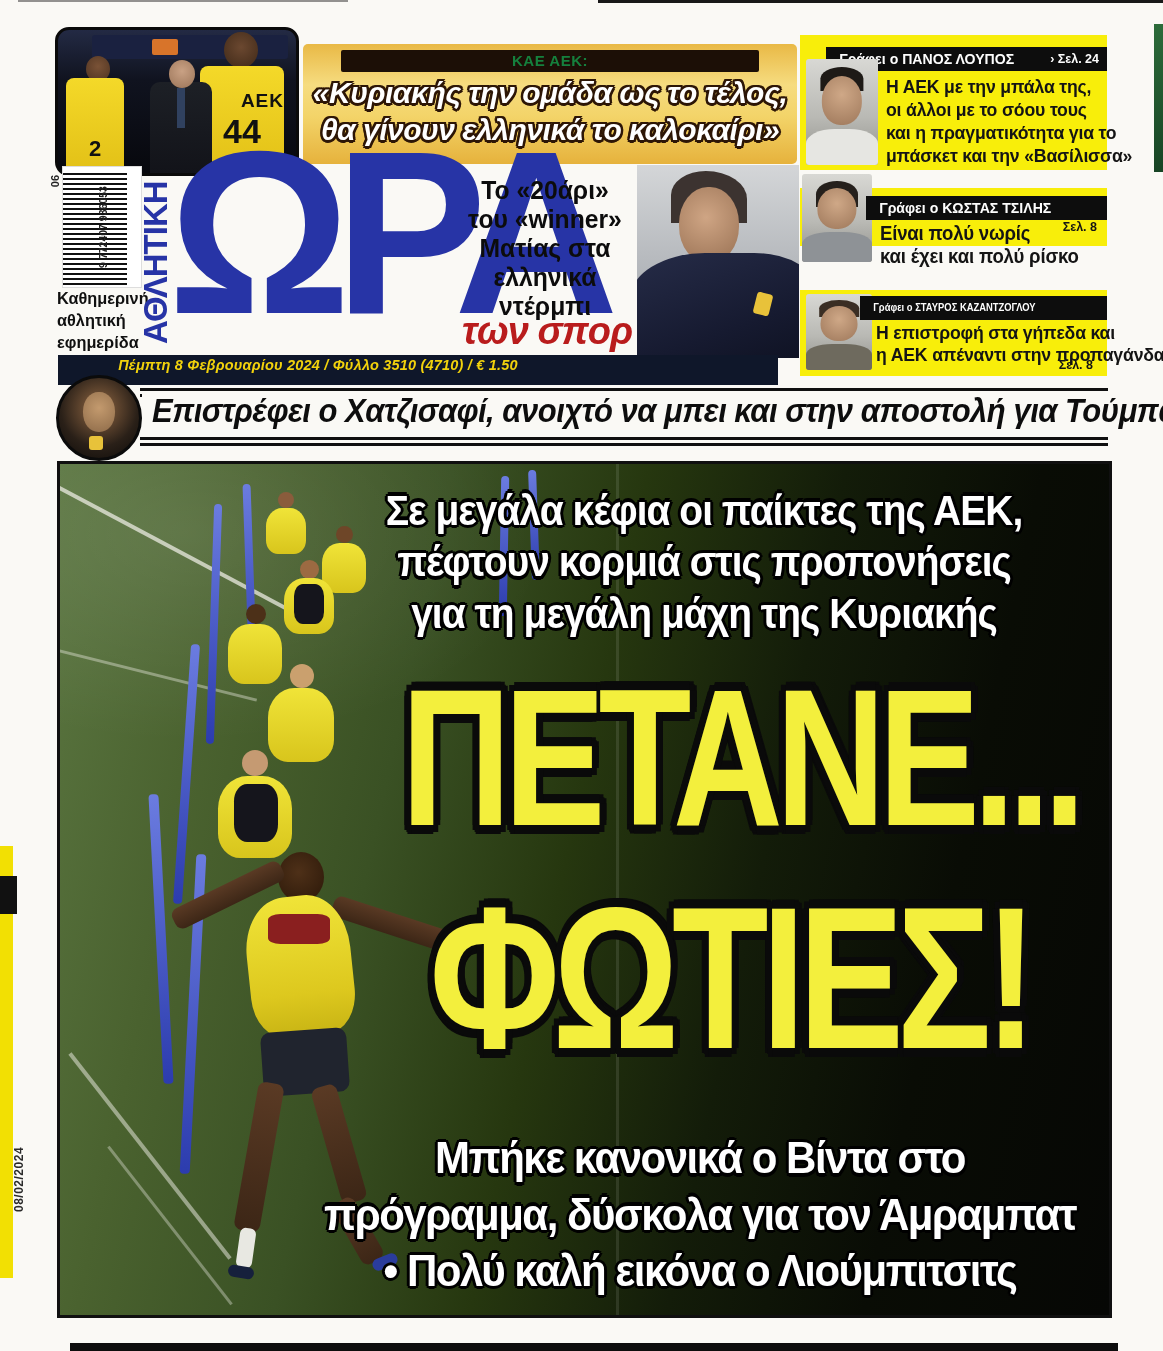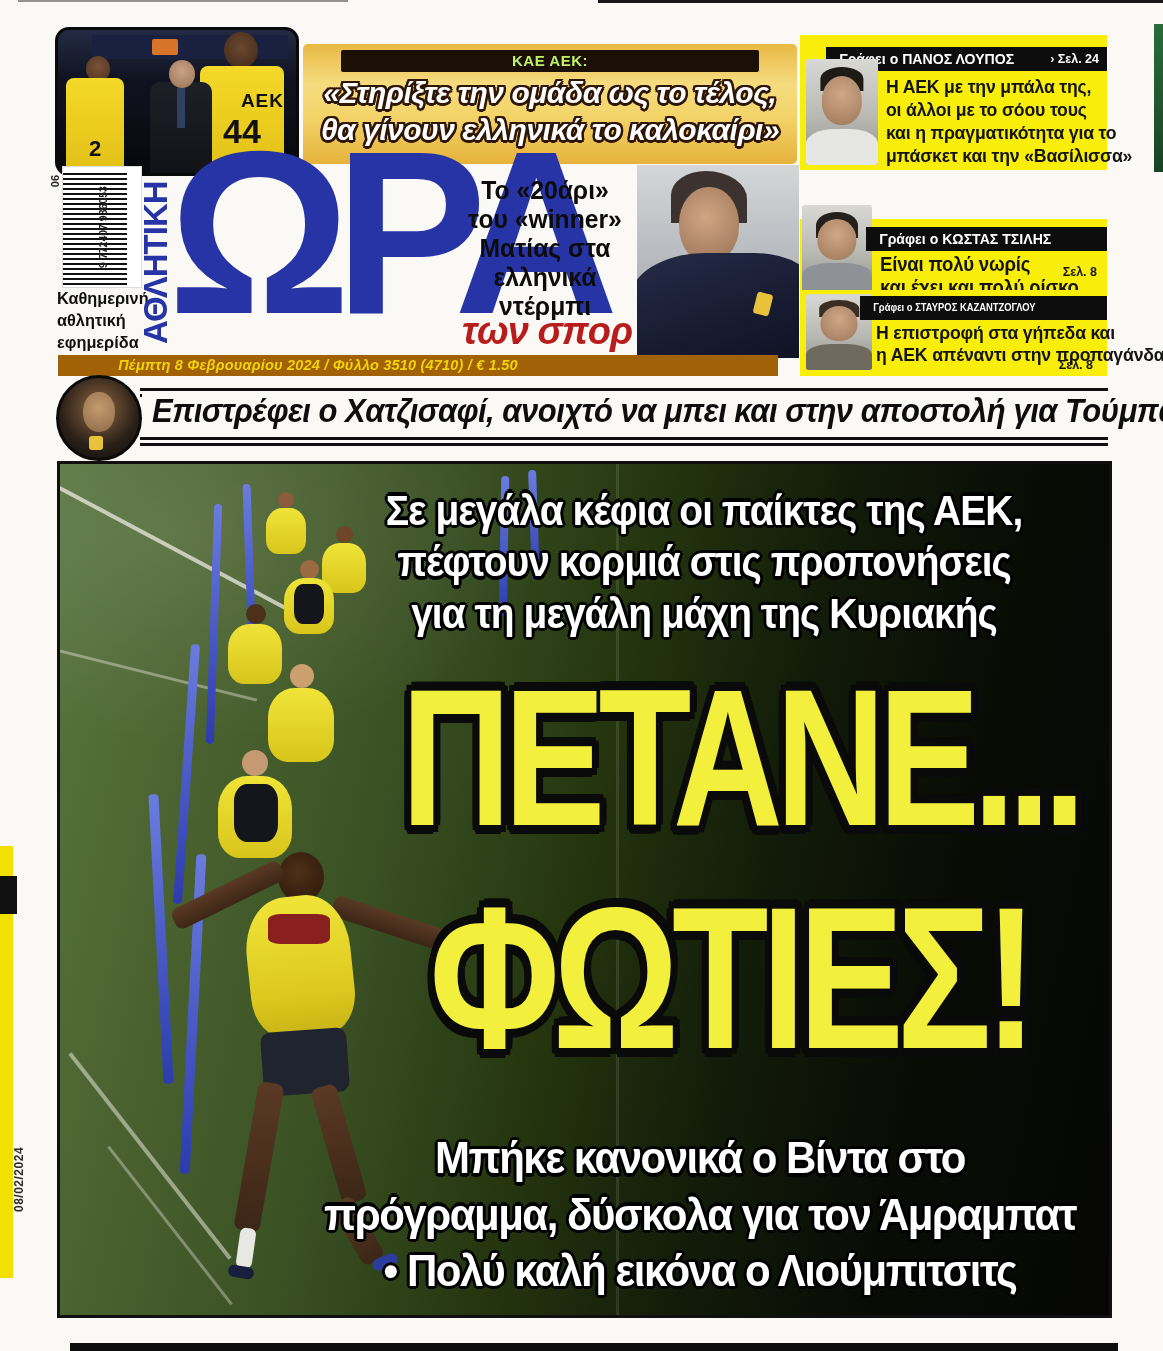--- a/index.html
+++ b/index.html
@@ -29,21 +29,21 @@
   .bball .coach{position:absolute;left:92px;top:52px;width:62px;height:92px;background:linear-gradient(180deg,#1d2026,#121319);
                 border-radius:10px 10px 0 0;}
   .bball .coach i{position:absolute;left:19px;top:-22px;width:26px;height:28px;border-radius:50%;
                   background:radial-gradient(circle at 50% 40%,#c9a184,#9a7458);}
   .bball .coach b{position:absolute;left:27px;top:6px;width:8px;height:40px;background:#30415f;}
 
   
   .gold{left:303px;top:44px;width:494px;height:120px;border-radius:5px;
         background:linear-gradient(180deg,#e9b945 0%,#f6dc80 34%,#f3d469 60%,#e6b23c 100%);}
   .gold .kbar{position:absolute;left:38px;top:6px;width:418px;height:22px;background:#1c0f06;border-radius:2px;
-              color:#bef264;font-size:15px;font-weight:900;text-align:center;line-height:22px;letter-spacing:.5px;}
+              color:#15803d;font-size:15px;font-weight:900;text-align:center;line-height:22px;letter-spacing:.5px;}
   .gold .quote{position:absolute;left:0;top:30px;width:100%;text-align:center;font-style:italic;font-weight:900;
                color:#fff;font-size:30px;line-height:37px;letter-spacing:-.5px;
                text-shadow:-2.5px 0 #2d1606,2.5px 0 #2d1606,0 -2.5px #2d1606,0 2.5px #2d1606,
                            -2px -2px #2d1606,2px 2px #2d1606,-2px 2px #2d1606,2px -2px #2d1606;}
 
   
   .colbox{left:800px;width:307px;background:#f8ee0a;position:absolute;}
   .colbox .hbar{position:absolute;height:24px;background:#0d0d0d;color:#fdfdfd;font-weight:900;
                 font-size:15px;line-height:24px;white-space:nowrap;}
   .colbox .hbar .kick{padding-left:14px;display:inline-block;transform:scaleX(.94);transform-origin:left;}
@@ -78,21 +78,21 @@
   .teaser{left:436px;top:176px;width:218px;text-align:center;font-weight:900;color:#0c0c0c;
           font-size:26px;line-height:29px;transform:scaleX(.95);transform-origin:center top;}
   .coachphoto{left:637px;top:165px;width:162px;height:193px;overflow:hidden;
               background:linear-gradient(180deg,#d4d6d8 0%,#b9bcc0 45%,#9aa0a6 100%);}
   .coachphoto .hair{position:absolute;left:34px;top:6px;width:76px;height:52px;border-radius:46% 54% 0 0;background:#3c3330;}
   .coachphoto .face{position:absolute;left:42px;top:22px;width:60px;height:76px;border-radius:48%;
                     background:radial-gradient(circle at 45% 40%,#cfa584,#a27a5c 80%);}
   .coachphoto .jacket{position:absolute;left:-8px;top:88px;width:190px;height:120px;border-radius:40% 34% 0 0;
                       background:linear-gradient(160deg,#262c48 0%,#161a30 60%,#0d101f 100%);}
   .coachphoto .badge{position:absolute;left:118px;top:128px;width:16px;height:22px;background:#e8c23a;border-radius:3px;transform:rotate(14deg);}
-  .datebar{left:58px;top:355px;width:720px;height:21px;background:#a16207;}
+  .datebar{left:58px;top:355px;width:720px;height:30px;background:#0f172a;}
   .datebar span{display:block;text-align:center;padding-right:200px;color:#f2d20c;font-size:14.5px;
                 font-weight:900;font-style:italic;line-height:21px;letter-spacing:.2px;}
 
   
   .strip-circle{left:56px;top:375px;width:80px;height:80px;border-radius:50%;border:3px solid #0b0b0b;
                 background:radial-gradient(circle at 50% 38%,#6b4d33 0 22%,#2a2018 60%,#0c0a08 100%);overflow:hidden;}
   .strip-circle .face{position:absolute;left:24px;top:14px;width:32px;height:40px;border-radius:48%;
                       background:radial-gradient(circle at 50% 40%,#c39a6e,#8d6a48);}
   .strip-circle .crest{position:absolute;left:30px;top:58px;width:14px;height:14px;background:#e8c23a;border-radius:3px;}
   .dline{height:3px;background:#101010;}
@@ -158,21 +158,21 @@
     </div>
     <div class="coach">
         <i></i>
         <b></b>
       </div>
   </div>
 
   <div class="abs gold">
     <div class="kbar">ΚΑΕ ΑΕΚ:</div>
     <div class="quote">
-      <div>«Στηρίξτε την ομάδα ως το τέλος,</div>
+      <div>«Κυριακής την ομάδα ως το τέλος,</div>
       <div>θα γίνουν ελληνικά το καλοκαίρι»</div>
     </div>
   </div>
 
   <div class="colbox" style="top:35px;height:135px;">
     <div class="hbar" style="left:26px;top:12px;width:281px;">
       <span class="kick">Γράφει ο ΠΑΝΟΣ ΛΟΥΠΟΣ</span>
       <span class="page-ref" style="position:absolute;right:8px;top:0;">› Σελ. 24</span>
     </div>
     <div class="portrait" style="left:6px;top:24px;width:72px;height:106px;">
@@ -181,21 +181,21 @@
         <div class="body-sh" style="background:#e6e6e2;"></div>
     </div>
     <div class="body" style="left:86px;top:40px;font-size:19px;line-height:23px;">
       <div>Η ΑΕΚ με την μπάλα της,</div>
       <div>οι άλλοι με το σόου τους</div>
       <div>και η πραγματικότητα για το</div>
       <div>μπάσκετ και την «Βασίλισσα»</div>
     </div>
   </div>
 
-  <div class="colbox" style="top:188px;height:72px;margin-top:31px;">
+  <div class="colbox" style="top:188px;height:58px;">
     <div class="portrait" style="left:2px;top:-14px;width:70px;height:88px;">
       <div class="hair" style="height:30%;background:#25201c;"></div>
         <div class="face"></div>
         <div class="body-sh" style="background:#8e9296;"></div>
     </div>
     <div class="hbar" style="left:66px;top:8px;width:241px;">
       <span class="kick">Γράφει ο ΚΩΣΤΑΣ ΤΣΙΛΗΣ</span>
     </div>
     <div class="body" style="left:80px;top:34px;font-size:20px;line-height:23px;">
       <div>Είναι πολύ νωρίς</div>

